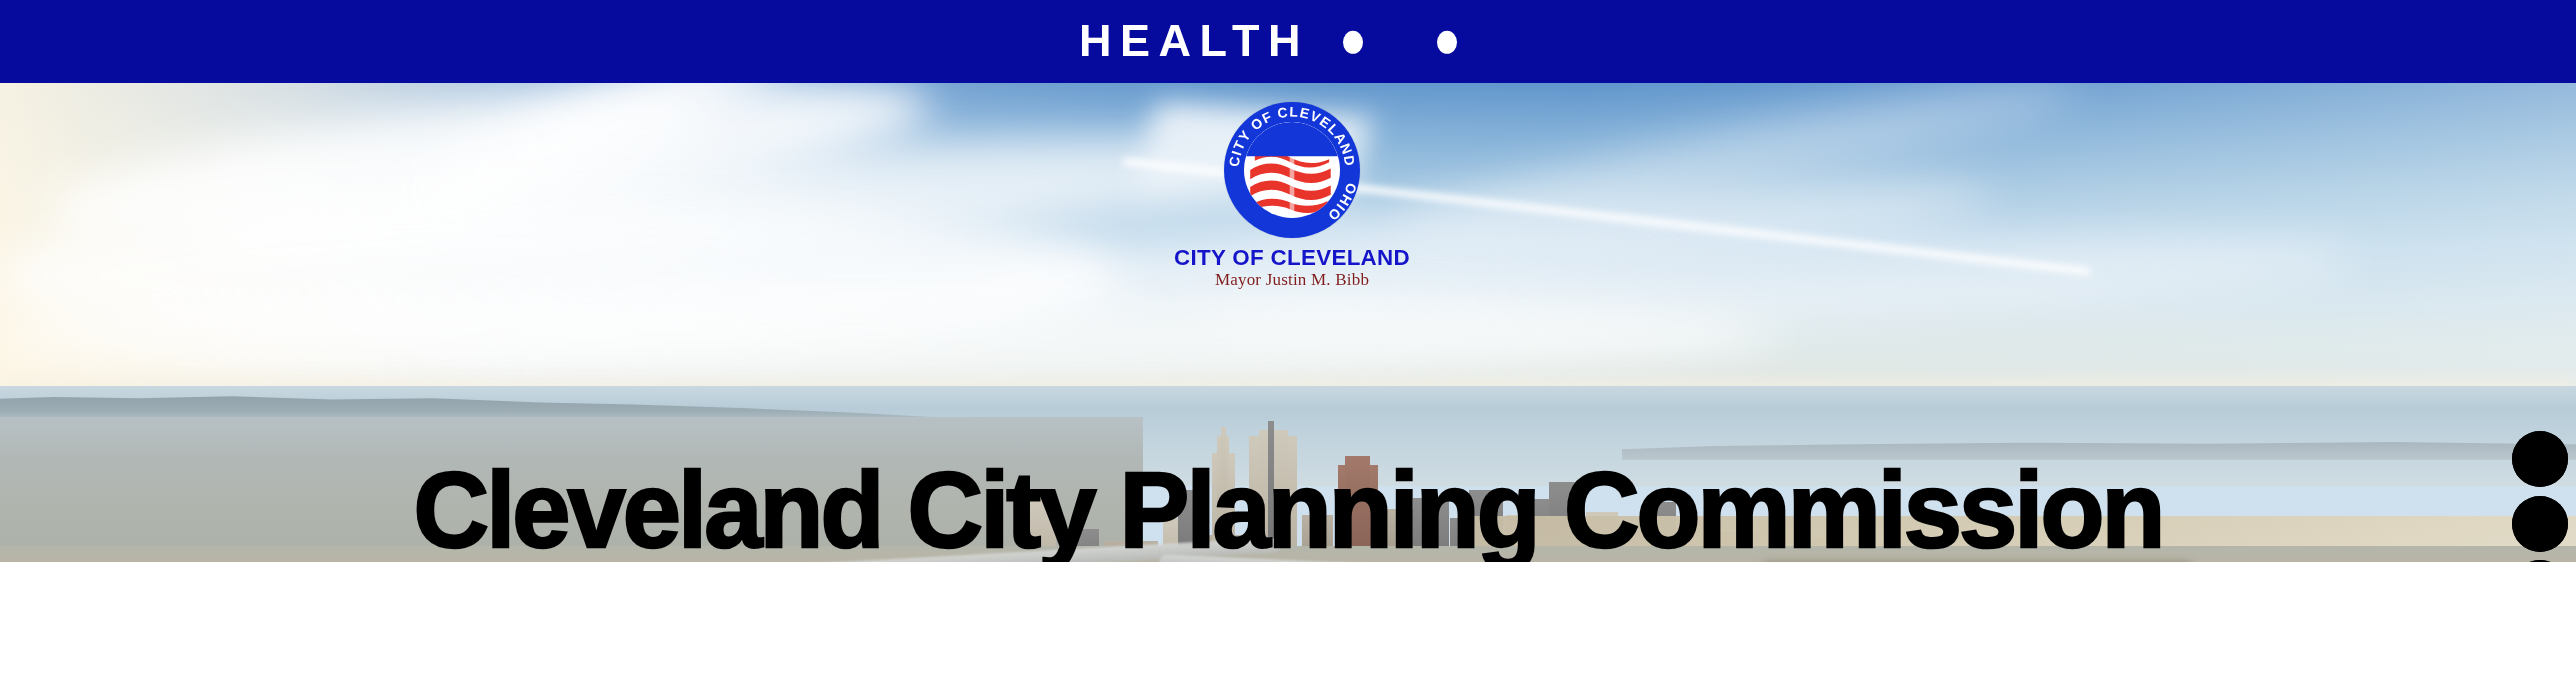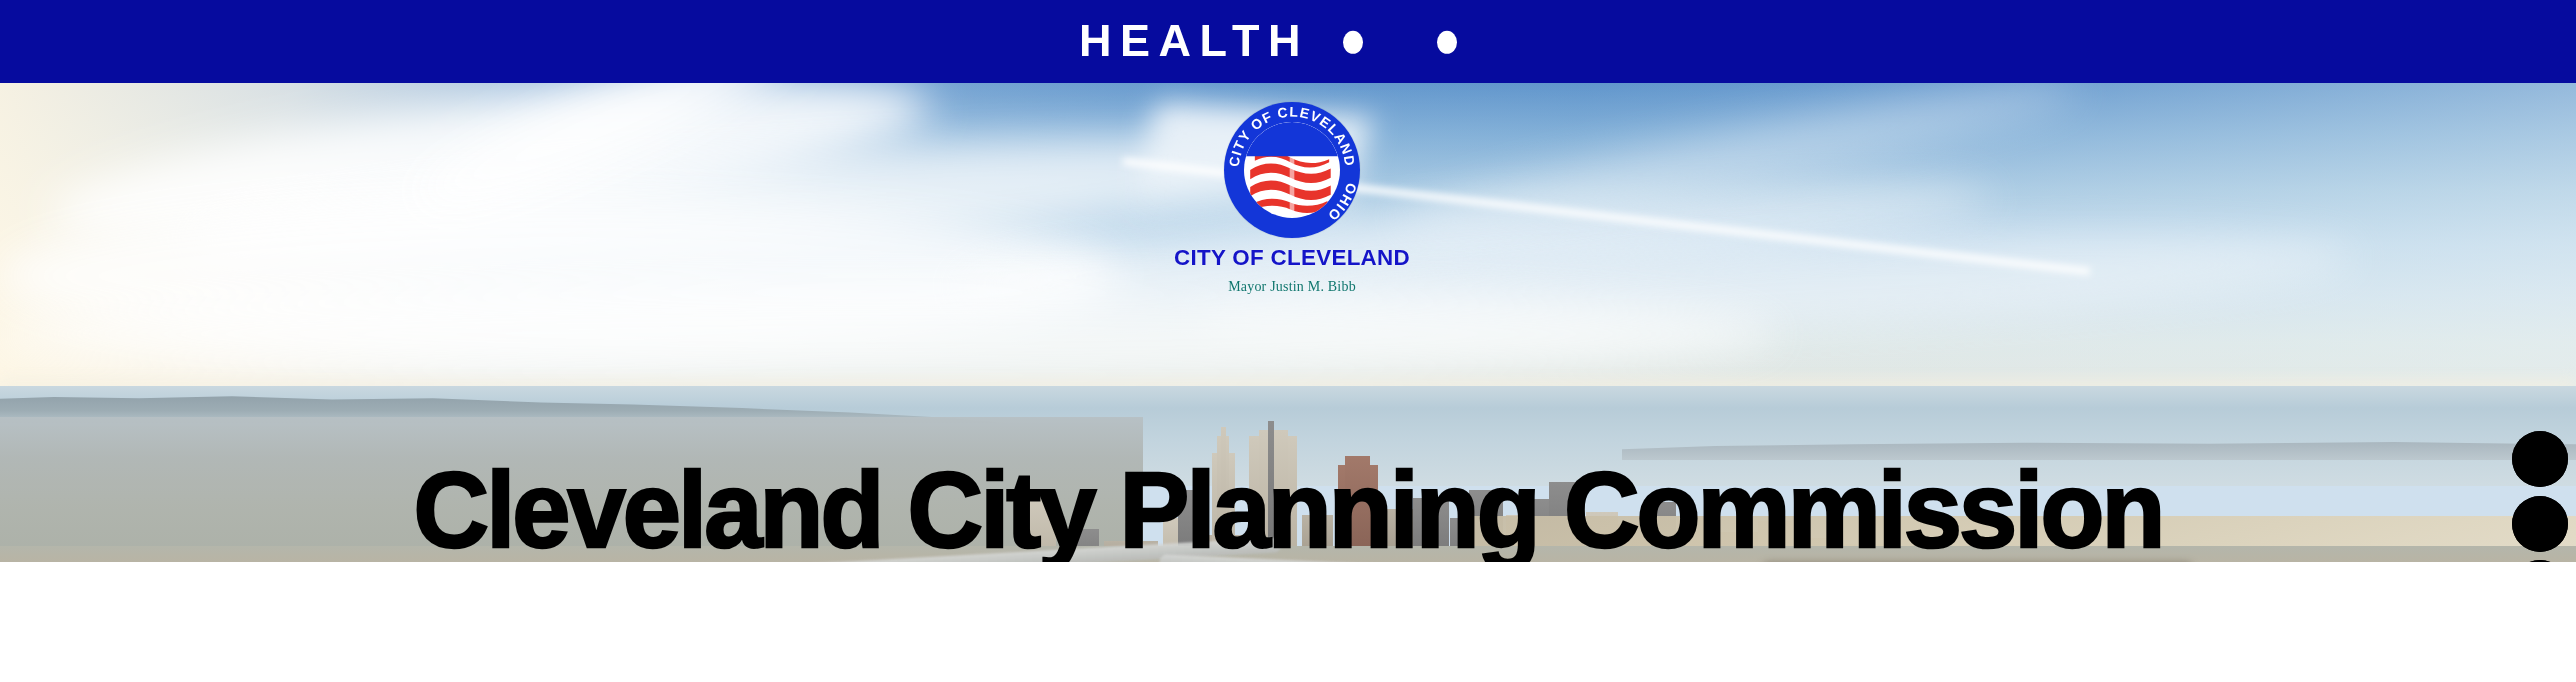--- a/index.html
+++ b/index.html
@@ -180,25 +180,25 @@
 
   .logo-line1{
     margin-top:8.5px;
     color:#1414C8;
     font-family:"Liberation Sans", sans-serif;
     font-weight:700;
     font-size:22.4px;letter-spacing:0.3px;line-height:1.05;
     text-shadow:0 0 1.5px rgba(255,255,255,.55);
   }
   .logo-line2{
-    margin-top:9px;
-    color:#0f766e;
+    margin-top:1px;
+    color:#7f1d1d;
     font-family:"Liberation Serif", serif;
     font-weight:400;
-    font-size:14px;letter-spacing:0.2px;line-height:1.1;
+    font-size:17px;letter-spacing:0.2px;line-height:1.1;
     text-shadow:0 0 1.5px rgba(255,255,255,.5);
   }
 
   
   .title{
     position:absolute;left:0;top:457px;width:2576px;z-index:30;
     text-align:center;
     color:#000000;
     font-family:"Liberation Sans", sans-serif;
     font-weight:700;

